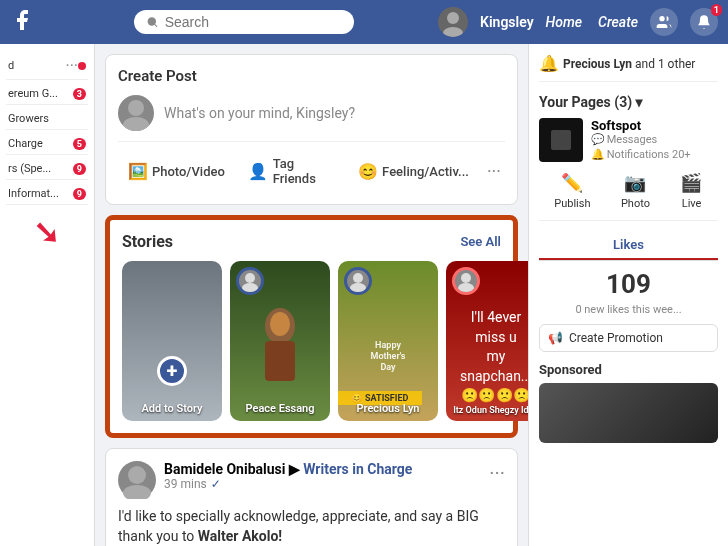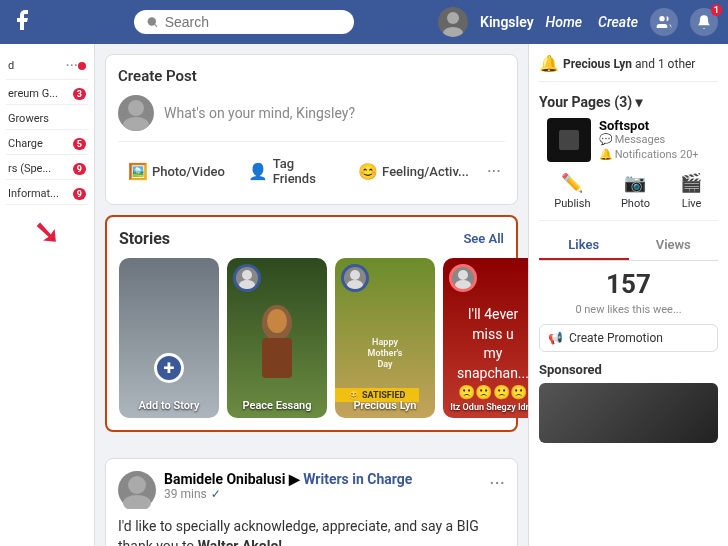--- a/index.html
+++ b/index.html
@@ -157,23 +157,23 @@
       font-weight: 500;
       color: #444;
     }
     .action-icon { font-size: 16px; }
     .more-btn { color: #888; font-size: 18px; cursor: pointer; padding: 0 4px; }
 
     
     .stories-section {
       background: white;
       border-radius: 8px;
-      border: 2px solid #c2410c;
+      border: 5px solid #c2410c;
       padding: 12px;
-      margin-bottom: 26px;
+      margin-bottom: 10px;
     }
     .stories-header {
       display: flex;
       justify-content: space-between;
       align-items: center;
       margin-bottom: 10px;
     }
     .stories-title { font-size: 16px; font-weight: 700; color: #333; }
     .see-all { color: #3b5998; font-size: 13px; font-weight: 600; cursor: pointer; }
     .stories-row { display: flex; gap: 8px; }
@@ -280,21 +280,20 @@
       margin-bottom: 8px;
       display: flex;
       align-items: center;
       gap: 4px;
     }
     .page-card {
       display: flex;
       align-items: flex-start;
       gap: 8px;
       margin-bottom: 10px;
-      margin-left: 8px;
     }
     .page-thumb {
       width: 44px; height: 44px;
       background: #111;
       border-radius: 4px;
       flex-shrink: 0;
     }
     .page-info { flex: 1; }
     .page-name { font-size: 13px; font-weight: 700; color: #050505; }
     .page-meta { font-size: 11px; color: #888; display: flex; align-items: center; gap: 2px; }
@@ -574,24 +573,23 @@
         <span class="page-action-label">Photo</span>
       </div>
       <div class="page-action">
         <span class="page-action-icon">🎬</span>
         <span class="page-action-label">Live</span>
       </div>
     </div>
 
     <div class="tabs-row">
       <div class="tab-btn active">Likes</div>
-      <div class="tab-btn">Views</div>
-    </div>
-
-    <div class="likes-count">157</div>
+    </div>
+
+    <div class="likes-count">109</div>
     <div class="likes-sub">0 new likes this wee...</div>
 
     <div class="create-promo-btn">
       <span>📢</span>
       <span>Create Promotion</span>
     </div>
 
     <div class="sponsored-title">Sponsored</div>
     <div class="sponsored-img"></div>
 

